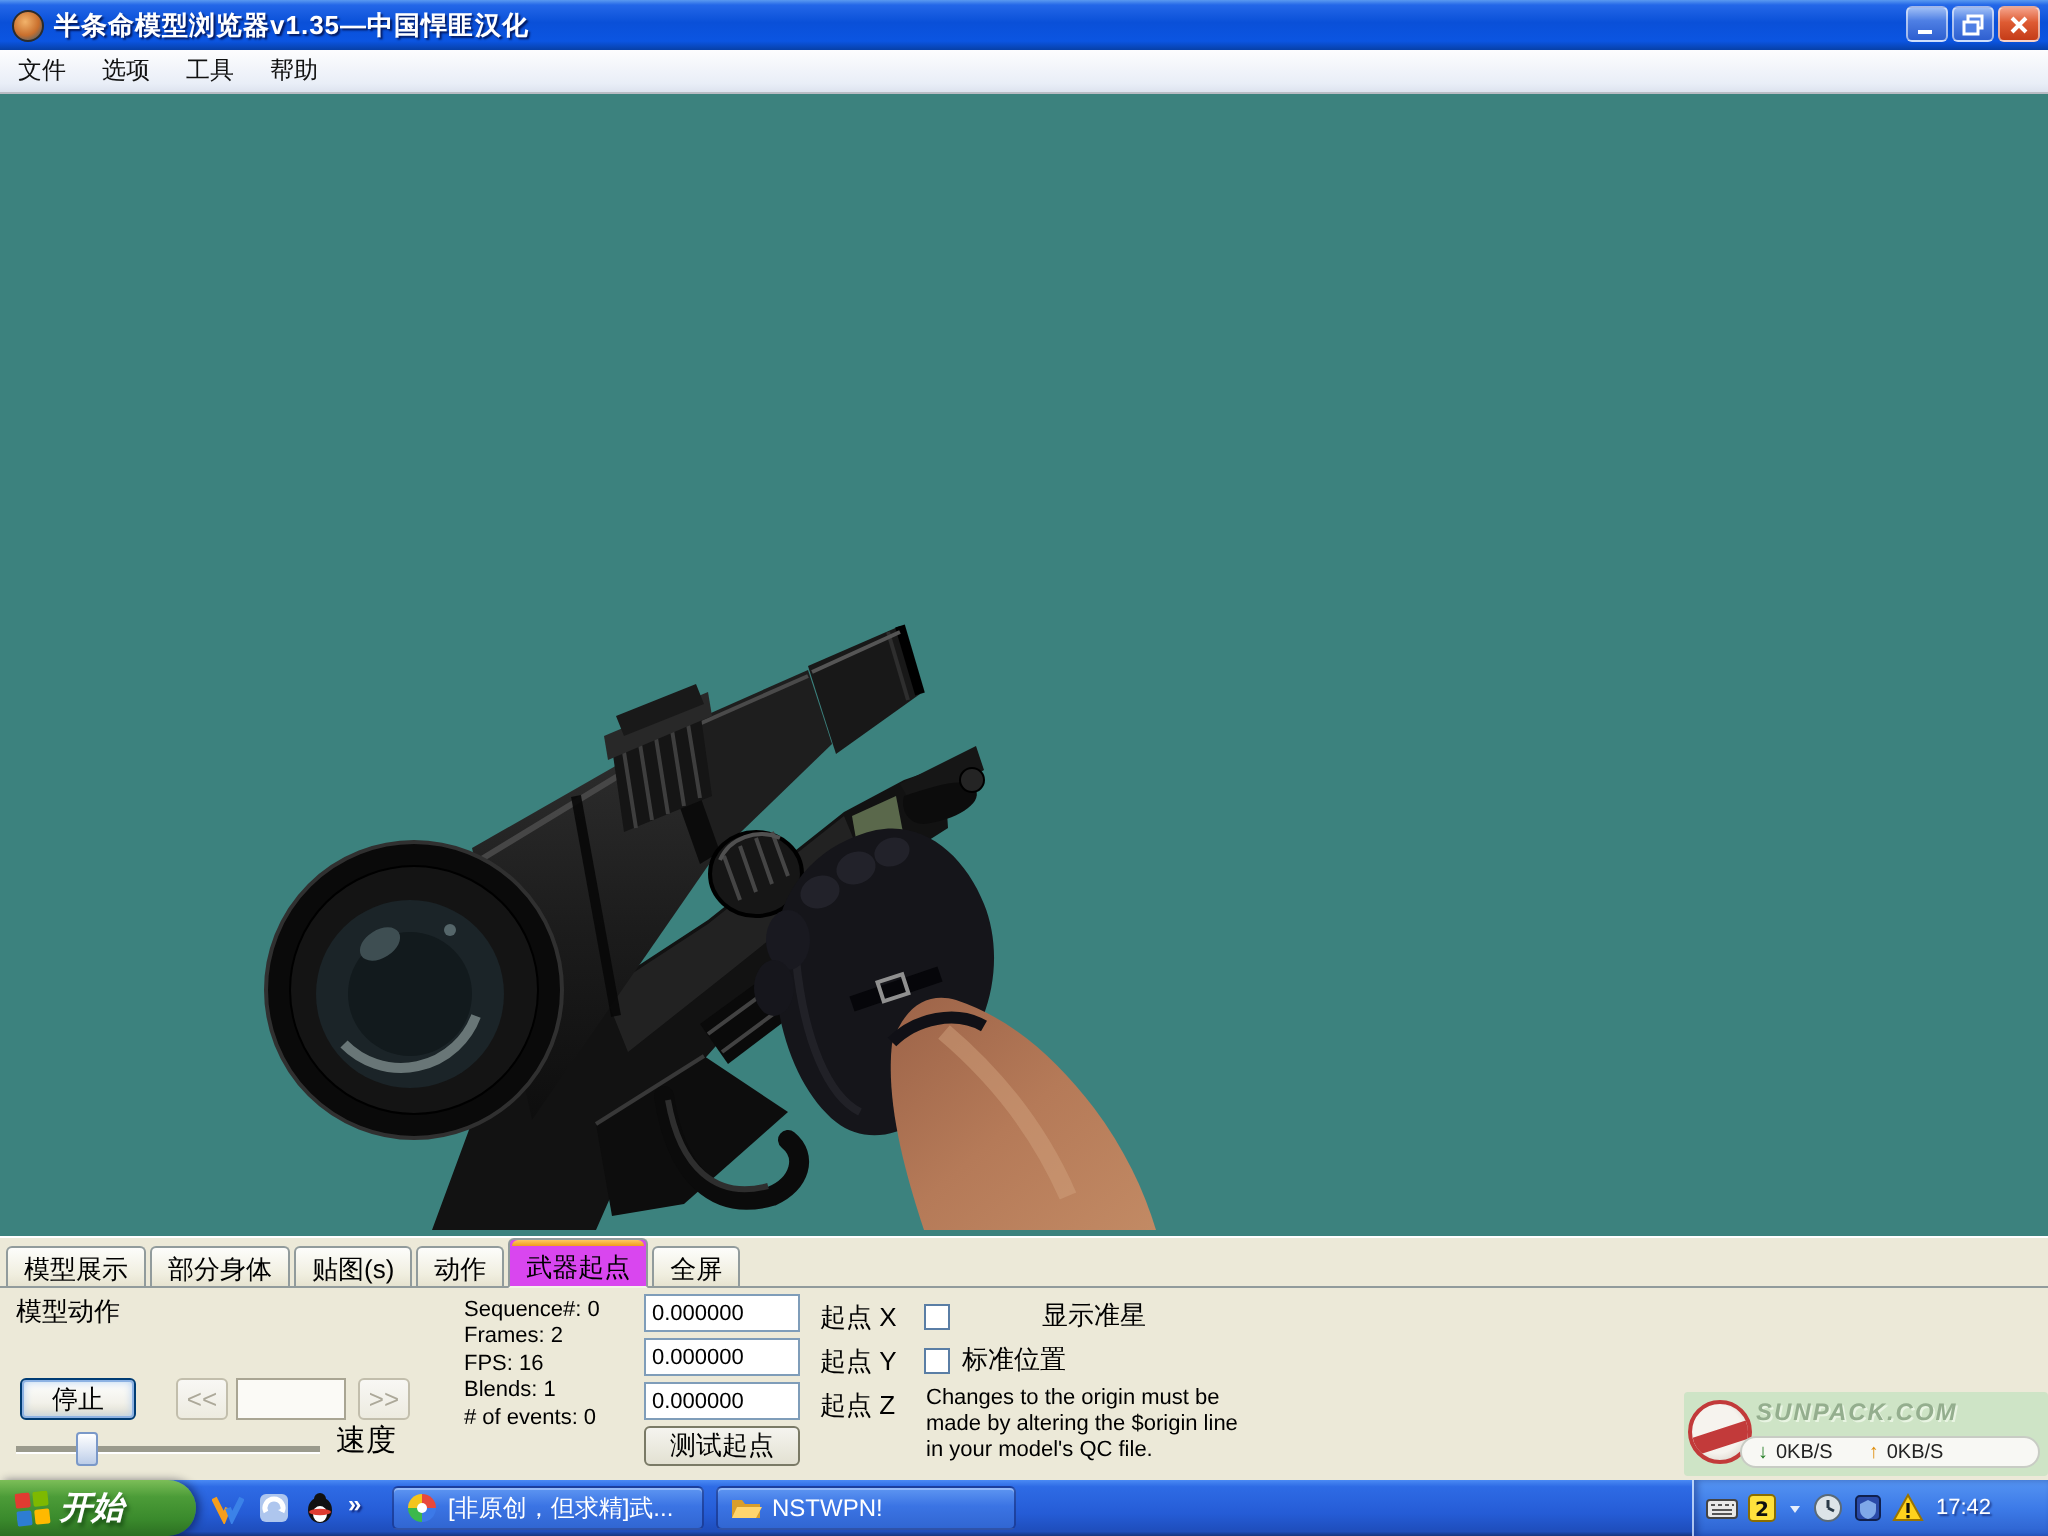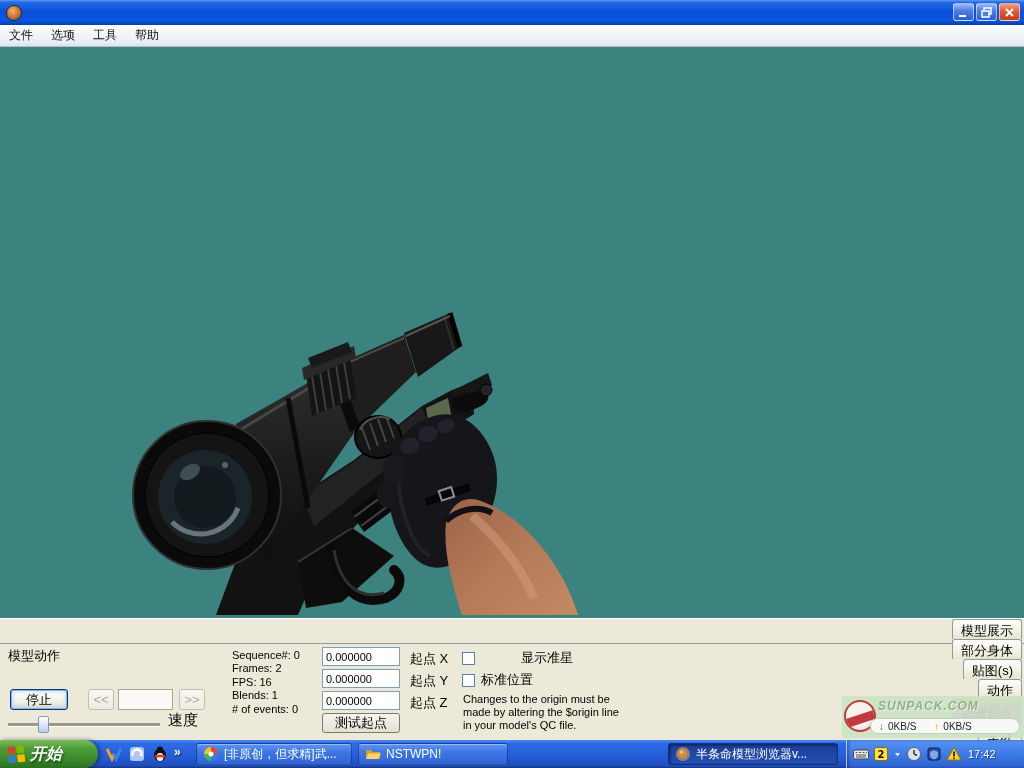--- a/index.html
+++ b/index.html
@@ -30,21 +30,21 @@
     display:flex;align-items:center;border-bottom:1px solid #b9bcc4;box-sizing:border-box;}
   .menu-item{padding:2px 9px;font-size:12px;color:#111;}
 
   
   .viewport{left:0;top:47px;width:1024px;height:571px;background:#3C827E;}
   .viewport svg{position:absolute;left:0;top:0;width:1024px;height:571px;}
 
   
   .panel{left:0;top:618px;width:1024px;height:122px;background:#ECE9D8;border-top:1px solid #fff;box-sizing:border-box;}
   .tabstrip{position:absolute;left:0;top:0;width:1024px;height:25px;border-bottom:1px solid #919B9C;box-sizing:border-box;
-    display:flex;align-items:flex-end;padding-left:3px;flex-direction:column;}
+    display:flex;align-items:flex-end;padding-left:3px;}
   .tab{border:1px solid #919B9C;border-bottom:none;border-radius:3px 3px 0 0;
     background:linear-gradient(180deg,#FDFDFB 0%,#F0EEDF 70%,#E6E3D0 100%);
     font-size:13px;color:#000;padding:2px 8px 3px 8px;height:20px;box-sizing:border-box;
     margin-right:2px;white-space:nowrap;}
   .tab.active{height:25px;padding-top:5px;background:#d946ef;position:relative;margin-bottom:-1px;
     border-bottom:1px solid #F4F2E8;z-index:3;}
   .tab.active::before{content:"";position:absolute;left:1px;right:1px;top:0;height:3px;
     border-radius:3px 3px 0 0;background:linear-gradient(180deg,#FFC863,#F19C1D);}
 
   .ctl-label{font-size:13px;color:#000;}
@@ -119,20 +119,21 @@
     border-left:1px solid rgba(255,255,255,.6);box-shadow:inset 2px 0 3px rgba(0,0,60,.3);
     display:flex;align-items:center;gap:4px;padding-left:6px;box-sizing:border-box;}
   .tray-time{color:#fff;font-size:11px;margin-left:2px;text-shadow:1px 1px 1px rgba(0,0,60,.5);}
   .ticon{width:16px;height:16px;flex:0 0 auto;}
 </style>
 </head>
 <body>
 
 <div class="abs titlebar">
   <div class="app-icon"></div>
+  <div class="title-text">半条命模型浏览器v1.35—中国悍匪汉化</div>
   <div class="winbtns">
     <div class="winbtn">
       <svg width="11" height="11">
           <rect x="1" y="8" width="7" height="2" fill="#fff"></rect>
         </svg>
     </div>
     <div class="winbtn">
       <svg width="12" height="11">
         <rect x="3" y="1" width="7" height="6" fill="none" stroke="#fff" stroke-width="1.5"></rect>
         <rect x="1" y="4" width="7" height="6" fill="#4e7fe4" stroke="#fff" stroke-width="1.5"></rect>
@@ -334,28 +335,20 @@
     </svg>
     <span>[非原创，但求精]武...</span>
   </div>
   <div class="taskbtn" style="left:358px;width:150px;">
     <svg class="ticon" viewBox="0 0 16 16">
       <path d="M1,4 L6,4 L7.5,6 L15,6 L15,13 L1,13 Z" fill="#D99E2B"></path>
       <path d="M1,13 L3.5,7.5 L16,7.5 L13,13 Z" fill="#FFD56E"></path>
     </svg>
     <span>NSTWPN!</span>
   </div>
-  <div class="taskbtn active" style="left:668px;width:170px;">
-    <svg class="ticon" viewBox="0 0 16 16">
-      <circle cx="8" cy="8" r="7" fill="#8E8578"></circle>
-      <circle cx="7.5" cy="7.5" r="4.5" fill="#D98A3C"></circle>
-      <circle cx="6.5" cy="6" r="1.8" fill="#F2BF86"></circle>
-    </svg>
-    <span>半条命模型浏览器v...</span>
-  </div>
 
   <div class="tray">
     <svg class="ticon" viewBox="0 0 16 16">
       <rect x="0.5" y="4" width="15" height="9" rx="1.5" fill="#E8E8E8" stroke="#444"></rect>
       <path d="M2.5,6.5 h2 M6,6.5 h2 M9.5,6.5 h2 M13,6.5 h1 M3,9 h10 M3,11 h10" stroke="#555" stroke-width="1"></path>
     </svg>
     <svg class="ticon" viewBox="0 0 16 16">
       <rect x="1.5" y="1.5" width="13" height="13" rx="2" fill="#FFE13C" stroke="#8A6D00"></rect>
       <text x="8" y="12" font-size="10" font-weight="bold" text-anchor="middle" fill="#111" font-family="DejaVu Sans, sans-serif">2</text>
     </svg>

